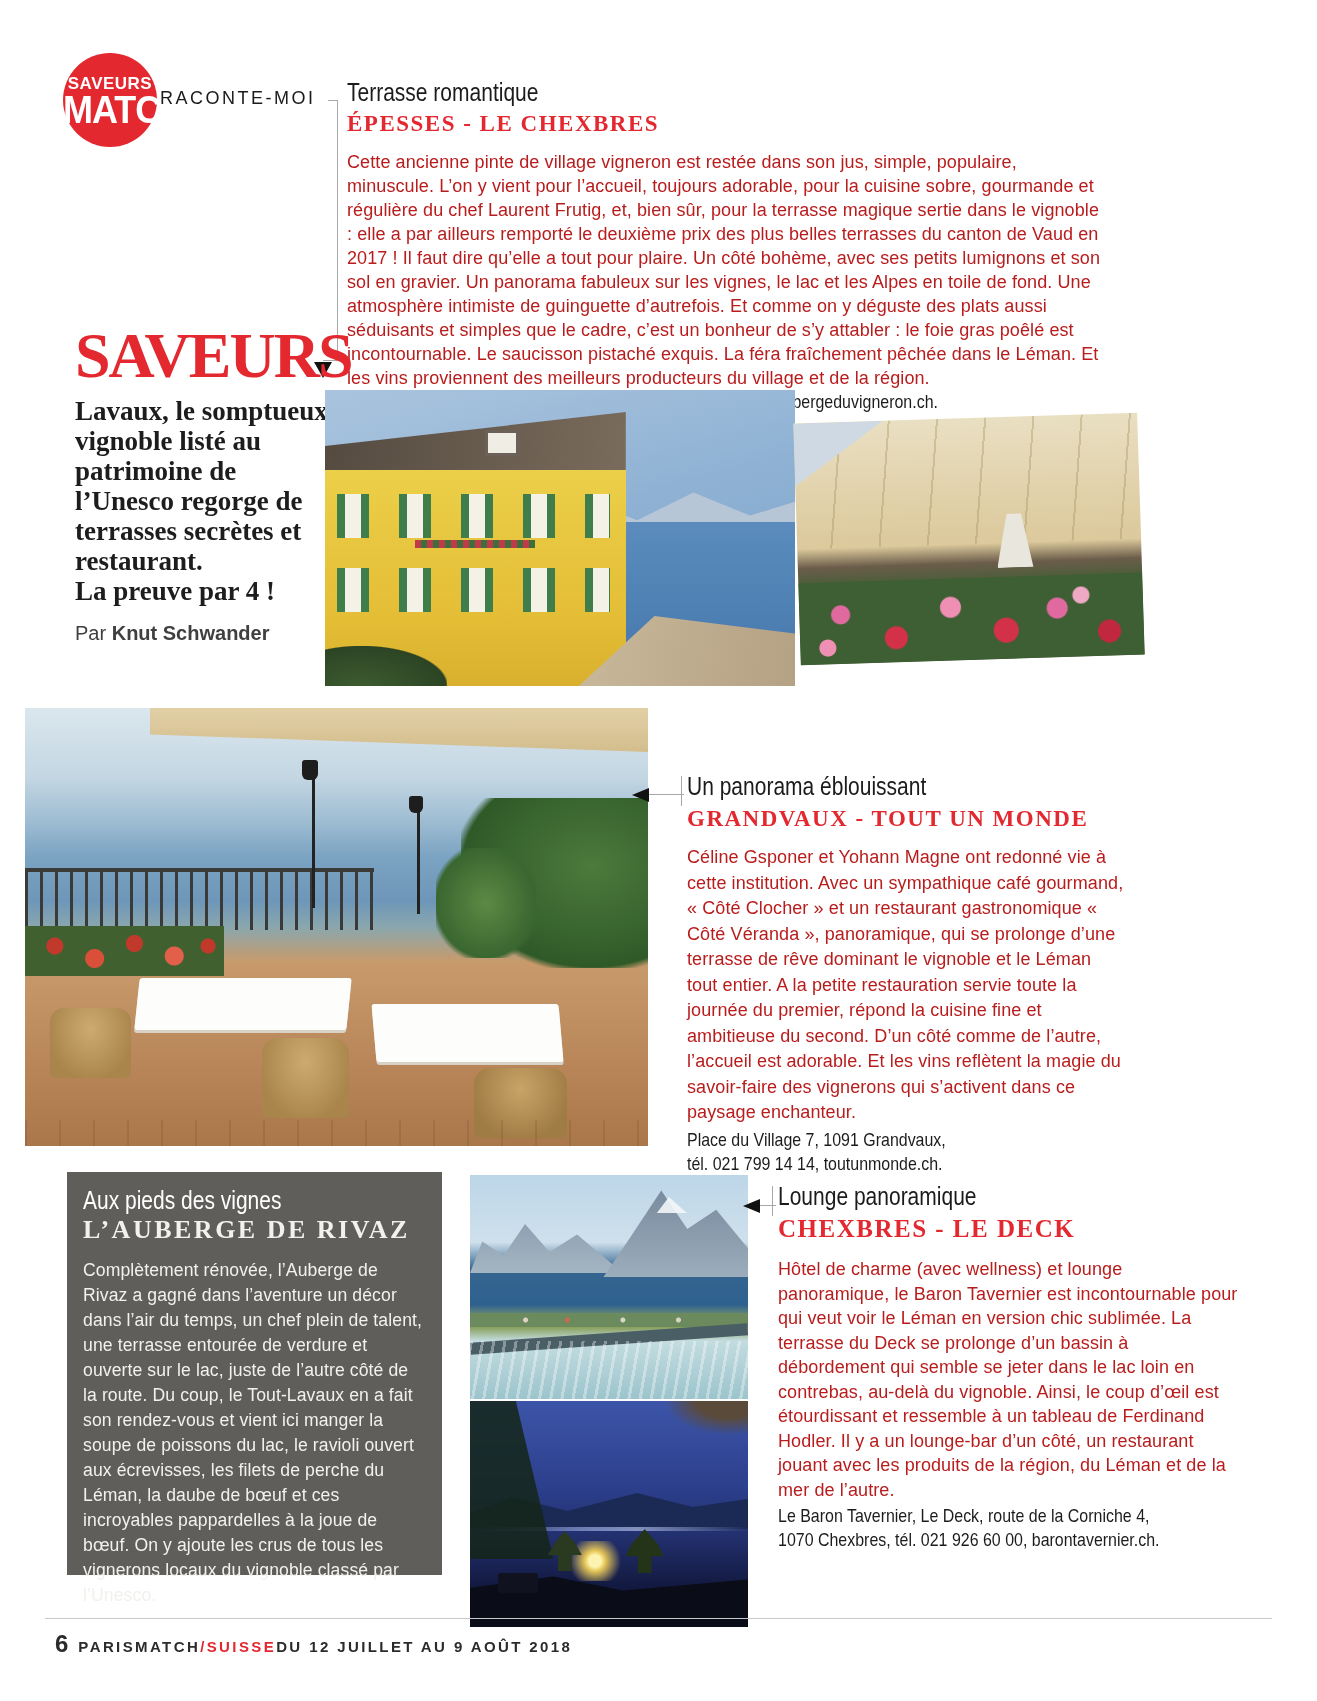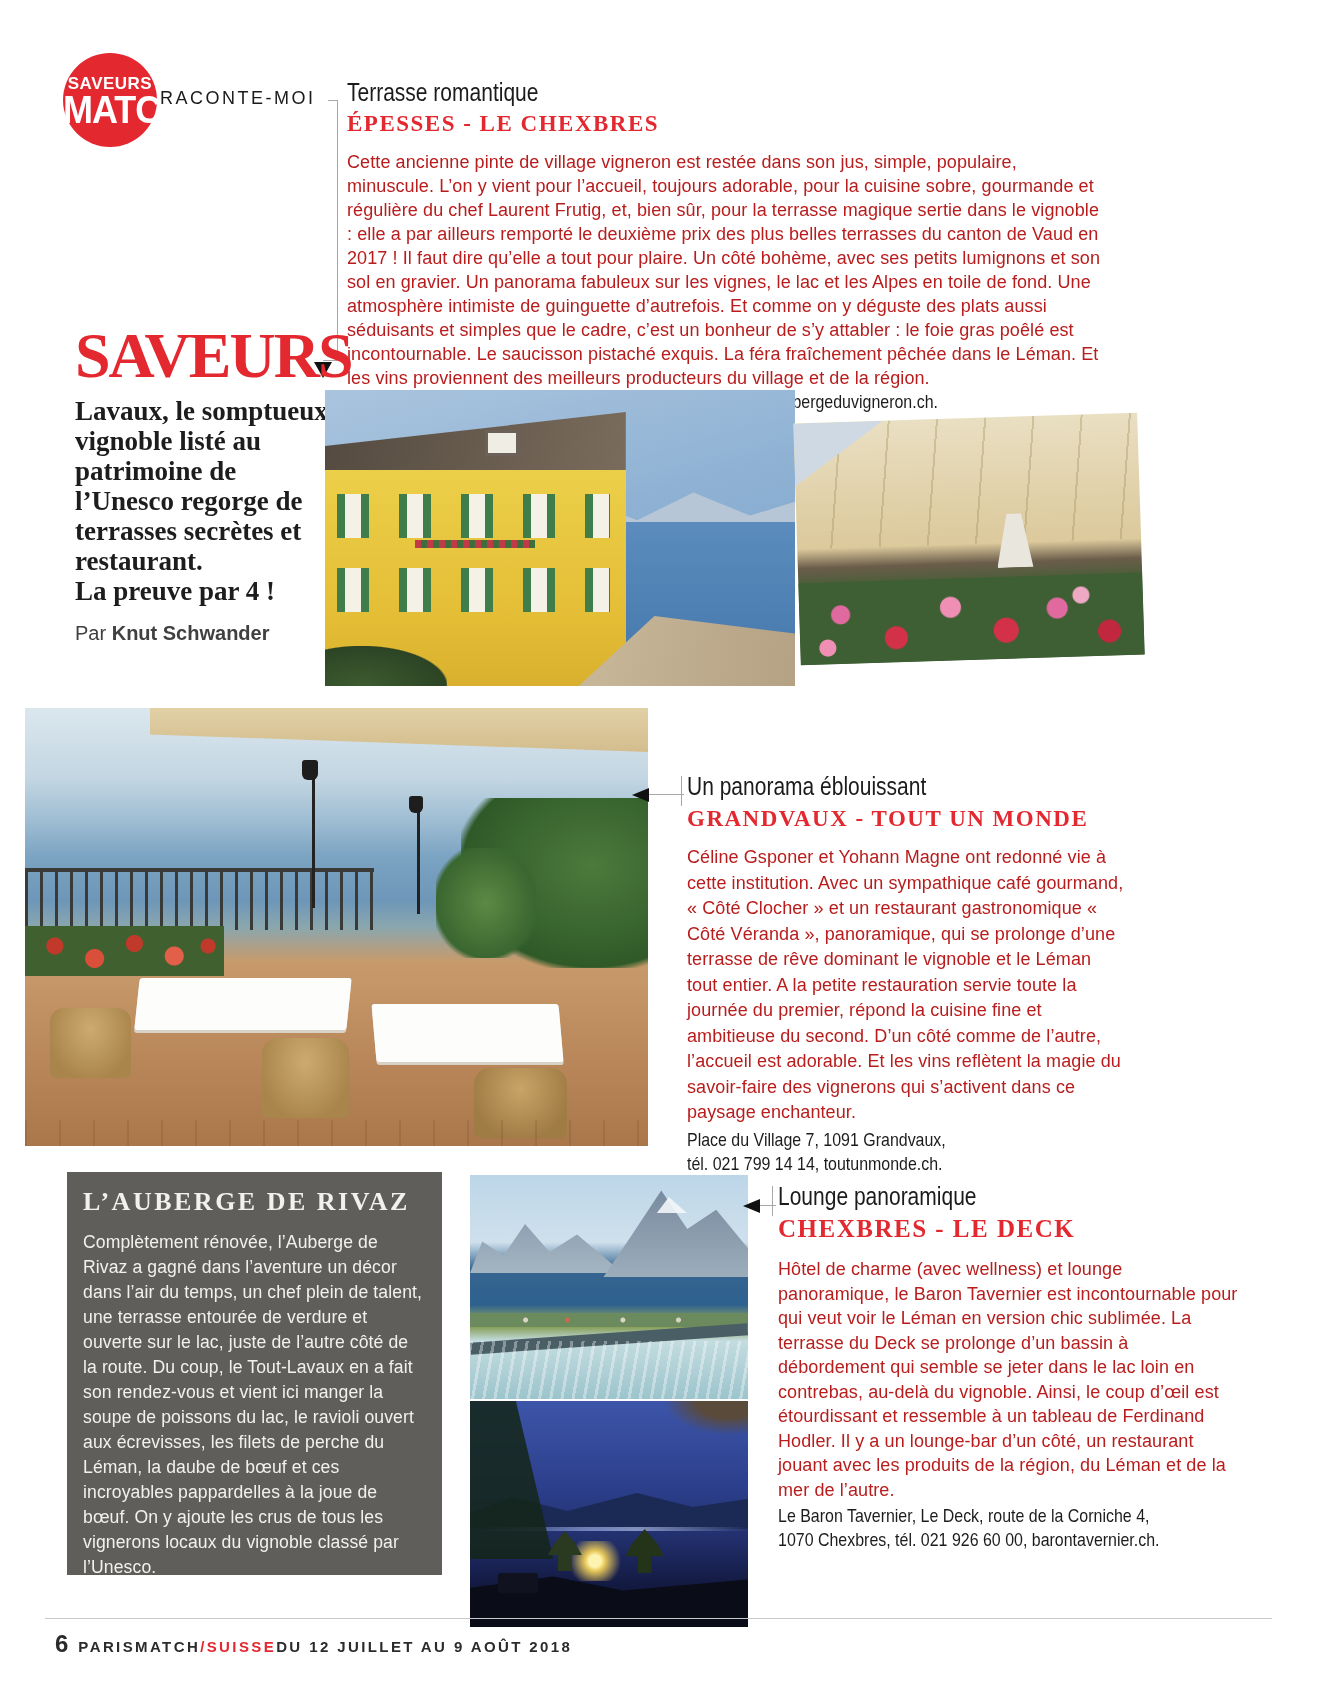--- a/index.html
+++ b/index.html
@@ -156,20 +156,21 @@
     <div><span class="cond kicker">Un panorama éblouissant</span></div>
     <div class="red-title" style="margin-top:5px;">GRANDVAUX - TOUT UN MONDE</div>
     <div class="body-text" style="margin-top:12px; line-height:25.5px; width:438px;">Céline Gsponer et Yohann Magne ont redonné vie à cette institution. Avec un sympathique café gourmand, « Côté Clocher » et un restaurant gastronomique « Côté Véranda », panoramique, qui se prolonge d’une terrasse de rêve dominant le vignoble et le Léman tout entier. A la petite restauration servie toute la journée du premier, répond la cuisine fine et ambitieuse du second. D’un côté comme de l’autre, l’accueil est adorable. Et les vins reflètent la magie du savoir-faire des vignerons qui s’activent dans ce paysage enchanteur.</div>
     <div style="margin-top:2px;">
       <div><span class="cond addr">Place du Village 7, 1091 Grandvaux,</span></div>
       <div><span class="cond addr">tél. 021 799 14 14, toutunmonde.ch.</span></div>
     </div>
   </div>
 
   <div class="abs gray-box" style="left:67px; top:1172px; width:375px; height:403px;">
+    <div><span class="cond kicker">Aux pieds des vignes</span></div>
     <div class="white-title">L’AUBERGE DE RIVAZ</div>
     <div class="body-text" style="margin-top:12px;">Complètement rénovée, l’Auberge de Rivaz a gagné dans l’aventure un décor dans l’air du temps, un chef plein de talent, une terrasse entourée de verdure et ouverte sur le lac, juste de l’autre côté de la route. Du coup, le Tout-Lavaux en a fait son rendez-vous et vient ici manger la soupe de poissons du lac, le ravioli ouvert aux écrevisses, les filets de perche du Léman, la daube de bœuf et ces incroyables pappardelles à la joue de bœuf. On y ajoute les crus de tous les vignerons locaux du vignoble classé par l’Unesco.</div>
     <div><span class="cond addr">Route de Sallaz 4, 1071 Rivaz, aubergederivaz.ch.</span></div>
   </div>
 
   <div class="photo ph-pool">
     <div class="dec" style="left:0; top:28px; width:55%; height:70px; background:linear-gradient(180deg,#8699ab,#a4b5c2); clip-path:polygon(0 100%,8% 55%,22% 75%,36% 30%,52% 70%,70% 45%,100% 100%);"></div>
     <div class="dec" style="right:0; top:6px; width:52%; height:96px; background:linear-gradient(180deg,#75879b,#9cadbc); clip-path:polygon(0 100%,18% 60%,40% 10%,58% 50%,78% 30%,100% 70%,100% 100%);"></div>
     <div class="dec" style="right:22%; top:22px; width:30px; height:16px; background:#f2f6f8; clip-path:polygon(0 100%,40% 0,100% 100%); opacity:.9;"></div>
     <div class="dec" style="left:0; top:138px; width:100%; height:14px; background-color:#6b8a5e; background-image:radial-gradient(circle at 20% 50%,#d9d4c4 0 2px,transparent 3px),radial-gradient(circle at 35% 50%,#c96b4a 0 2px,transparent 3px),radial-gradient(circle at 55% 50%,#d9d4c4 0 2px,transparent 3px),radial-gradient(circle at 75% 50%,#d9d4c4 0 2px,transparent 3px);"></div>

